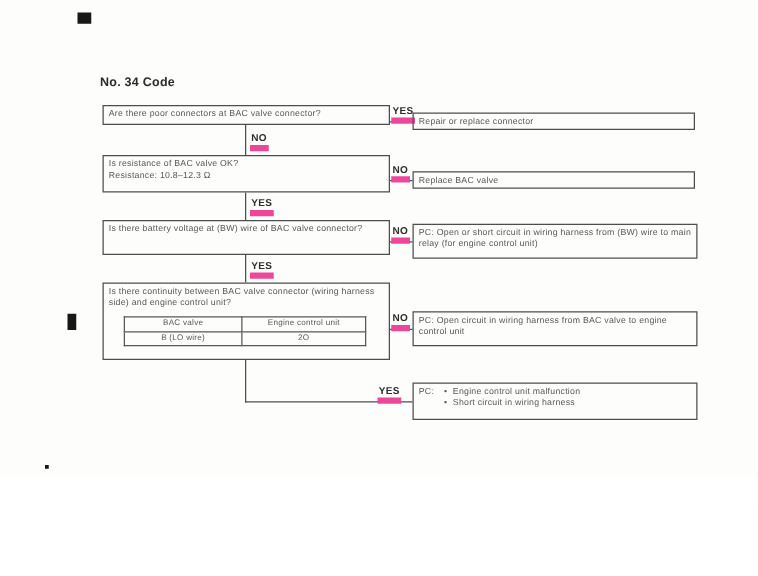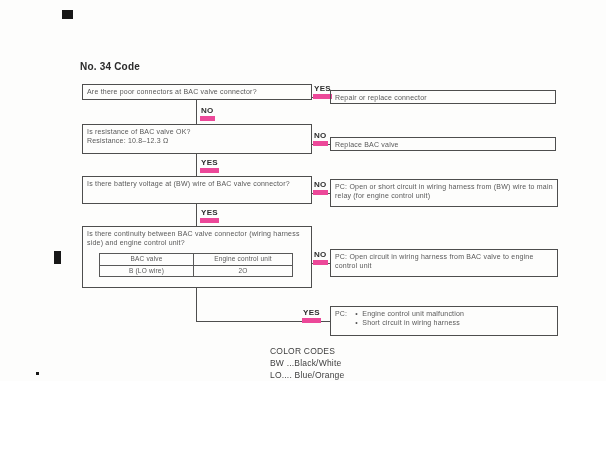--- a/index.html
+++ b/index.html
@@ -117,19 +117,14 @@
   <div class="box" style="left:330px; top:306px; width:228px; height:30px;">
     <div class="a5-flex">
       <span>PC:</span>
       <div class="bullets">
         <div>Engine control unit malfunction</div>
         <div>Short circuit in wiring harness</div>
       </div>
     </div>
   </div>
 
-  <div class="color-codes">
-    <div>COLOR CODES</div>
-    <div>BW ...Black/White</div>
-    <div>LO.... Blue/Orange</div>
-  </div>
 
 </div>
 
 </body></html>

